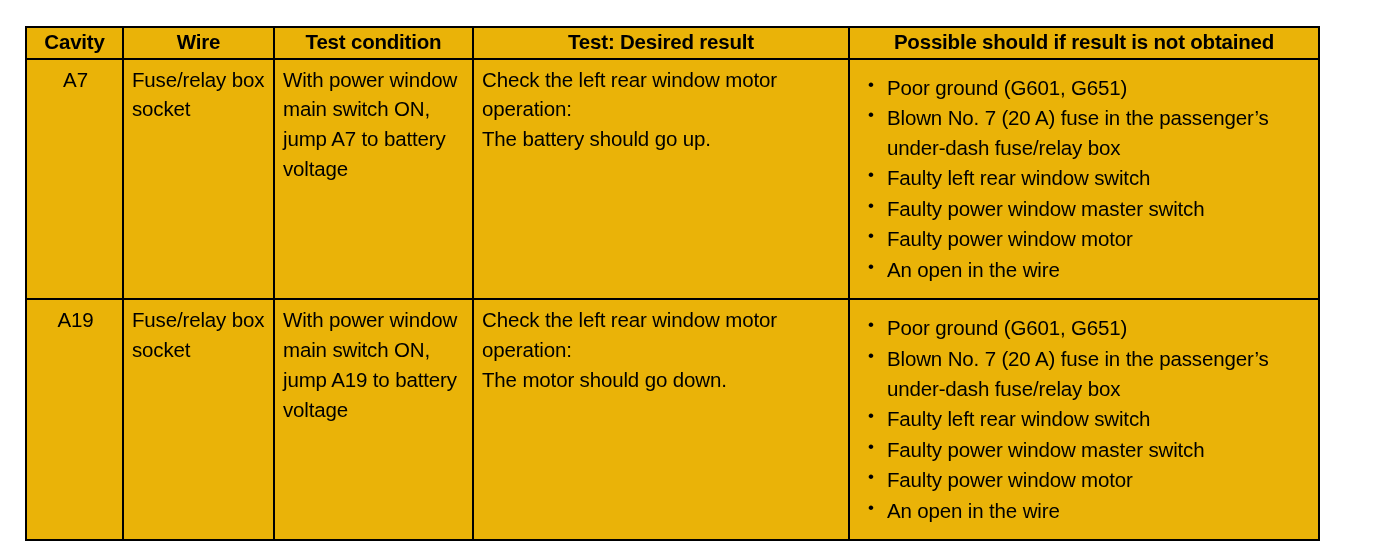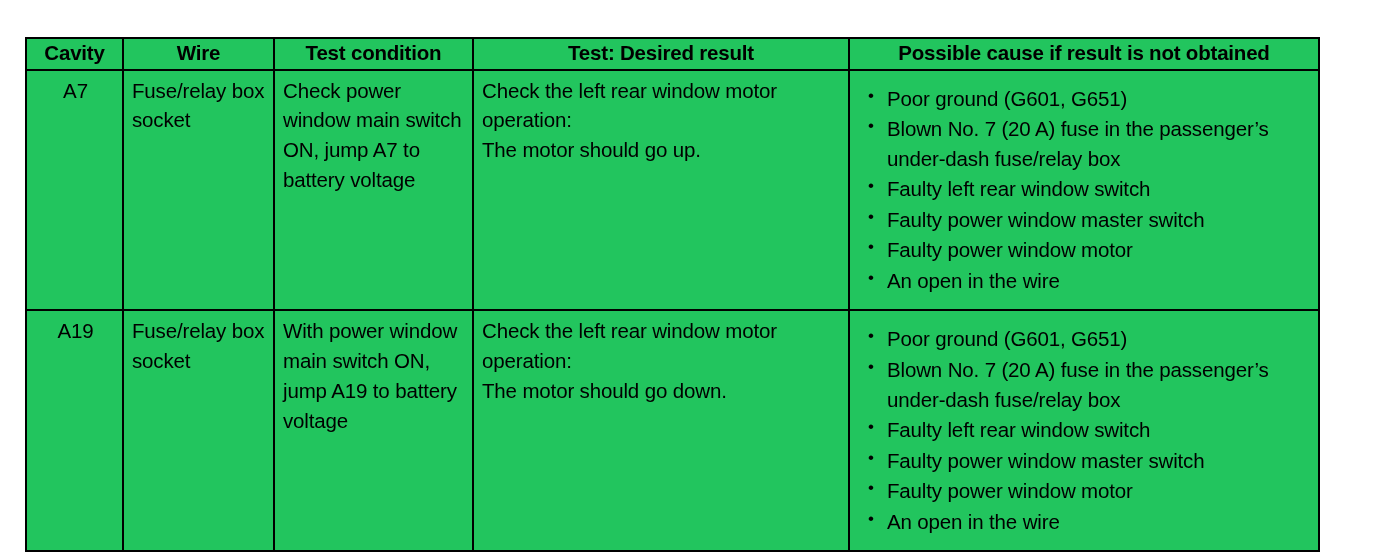--- a/index.html
+++ b/index.html
@@ -17,25 +17,25 @@
   }
   #page {
     position: relative;
     width: 1376px;
     height: 558px;
     background: #ffffff;
   }
   table.troubleshoot {
     position: absolute;
     left: 25px;
-    top: 37px;
+    top: 26px;
     width: 1293px;
     border-collapse: collapse;
     table-layout: fixed;
-    background: #22c55e;
+    background: #eab308;
   }
   table.troubleshoot,
   table.troubleshoot th,
   table.troubleshoot td {
     border: 2px solid #000000;
   }
   table.troubleshoot th {
     font-size: 20.5px;
     font-weight: bold;
     text-align: center;
@@ -105,32 +105,32 @@
       <col class="col-cond">
       <col class="col-desired">
       <col class="col-cause">
     </colgroup>
     <thead>
       <tr>
         <th>Cavity</th>
         <th>Wire</th>
         <th>Test condition</th>
         <th>Test: Desired result</th>
-        <th>Possible cause if result is not obtained</th>
+        <th>Possible should if result is not obtained</th>
       </tr>
     </thead>
     <tbody>
 
       <tr>
         <td class="cavity">A7</td>
         <td class="wire">Fuse/relay box socket</td>
-        <td class="cond">Check power window main switch ON, jump A7 to battery voltage</td>
+        <td class="cond">With power window main switch ON, jump A7 to battery voltage</td>
         <td class="desired">
           <span class="line">Check the left rear window motor operation:</span>
-          <span class="line">The motor should go up.</span>
+          <span class="line">The battery should go up.</span>
         </td>
         <td class="cause">
           <ul class="causes">
             <li>Poor ground (G601, G651)</li>
             <li>Blown No. 7 (20 A) fuse in the passenger’s under-dash fuse/relay box</li>
             <li>Faulty left rear window switch</li>
             <li>Faulty power window master switch</li>
             <li>Faulty power window motor</li>
             <li>An open in the wire</li>
           </ul>

